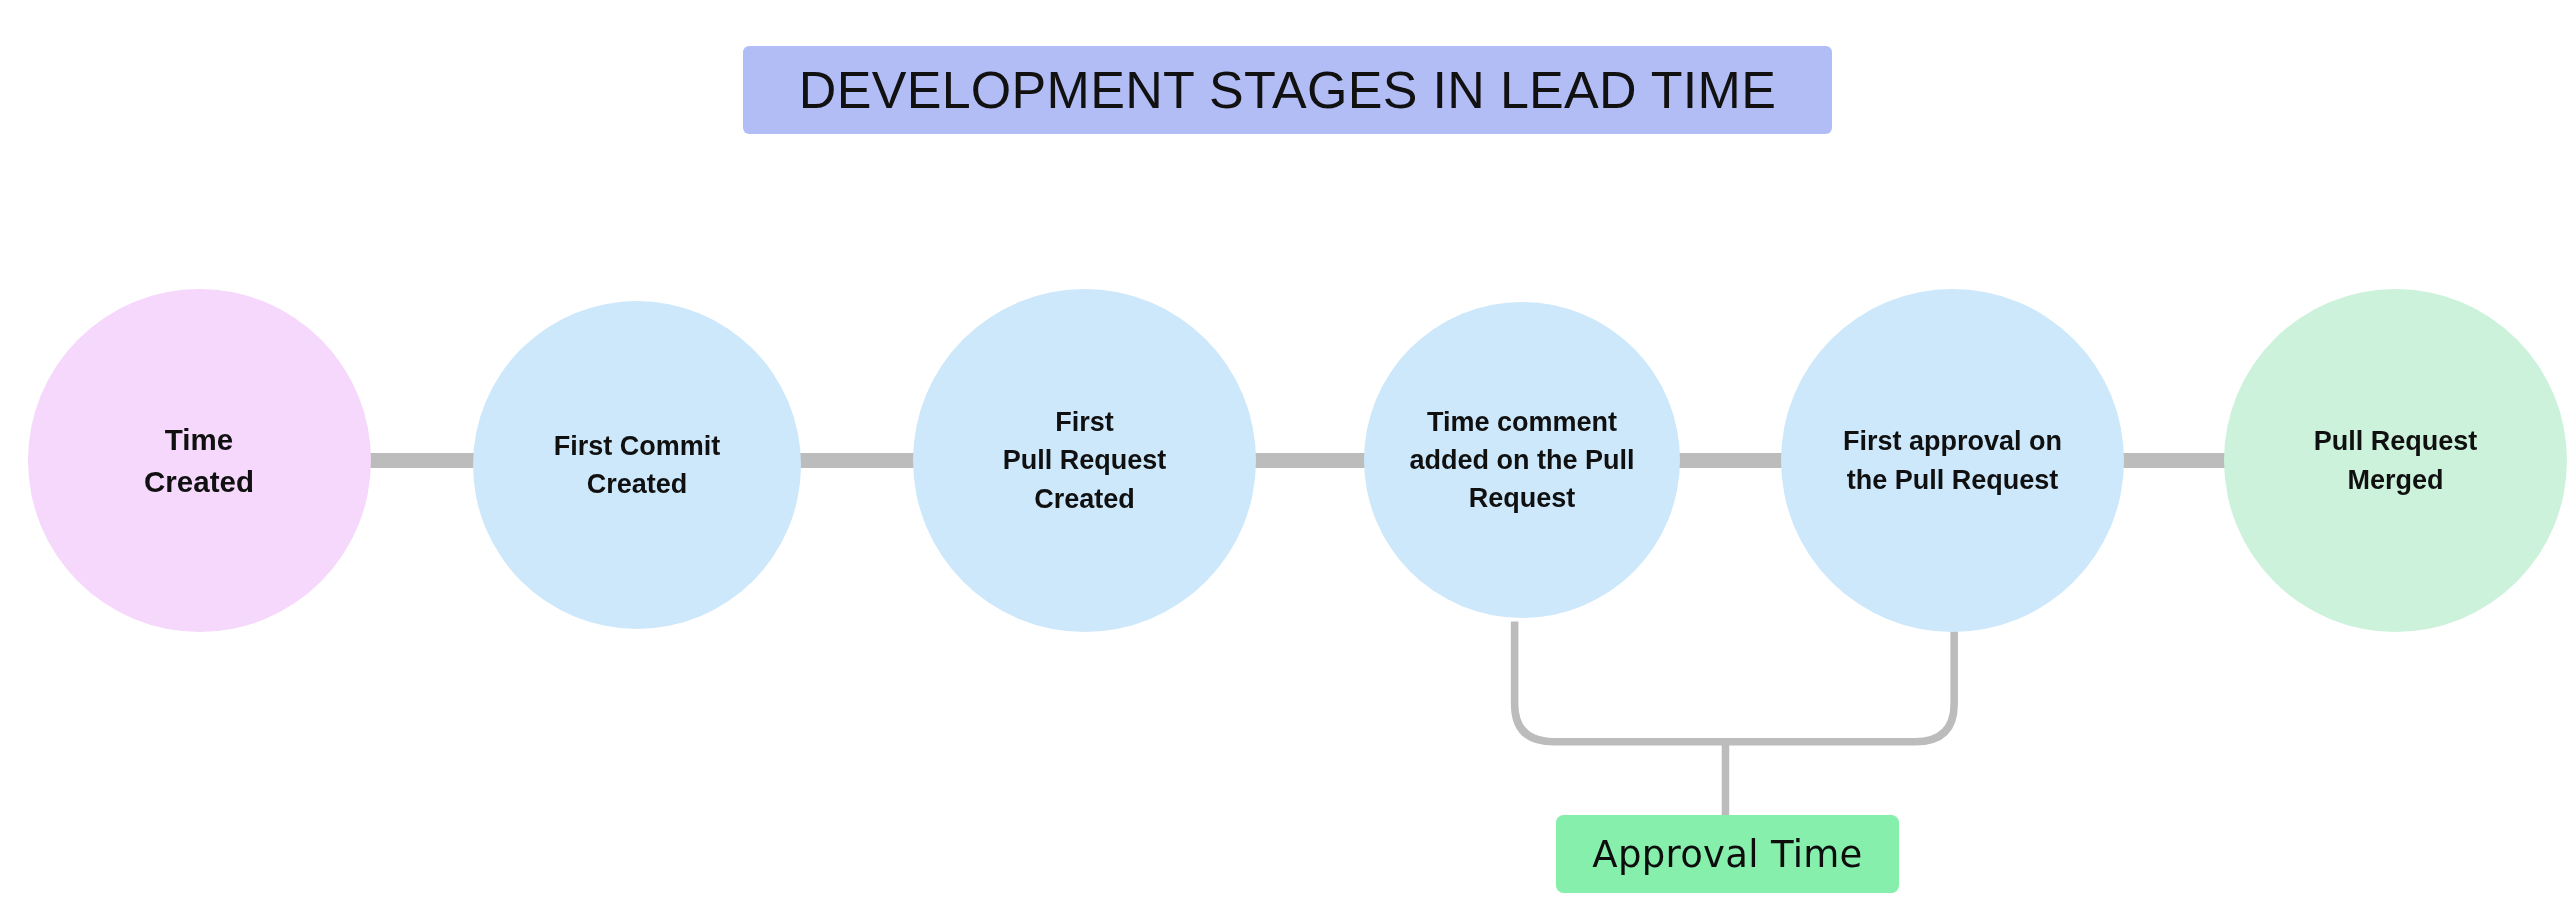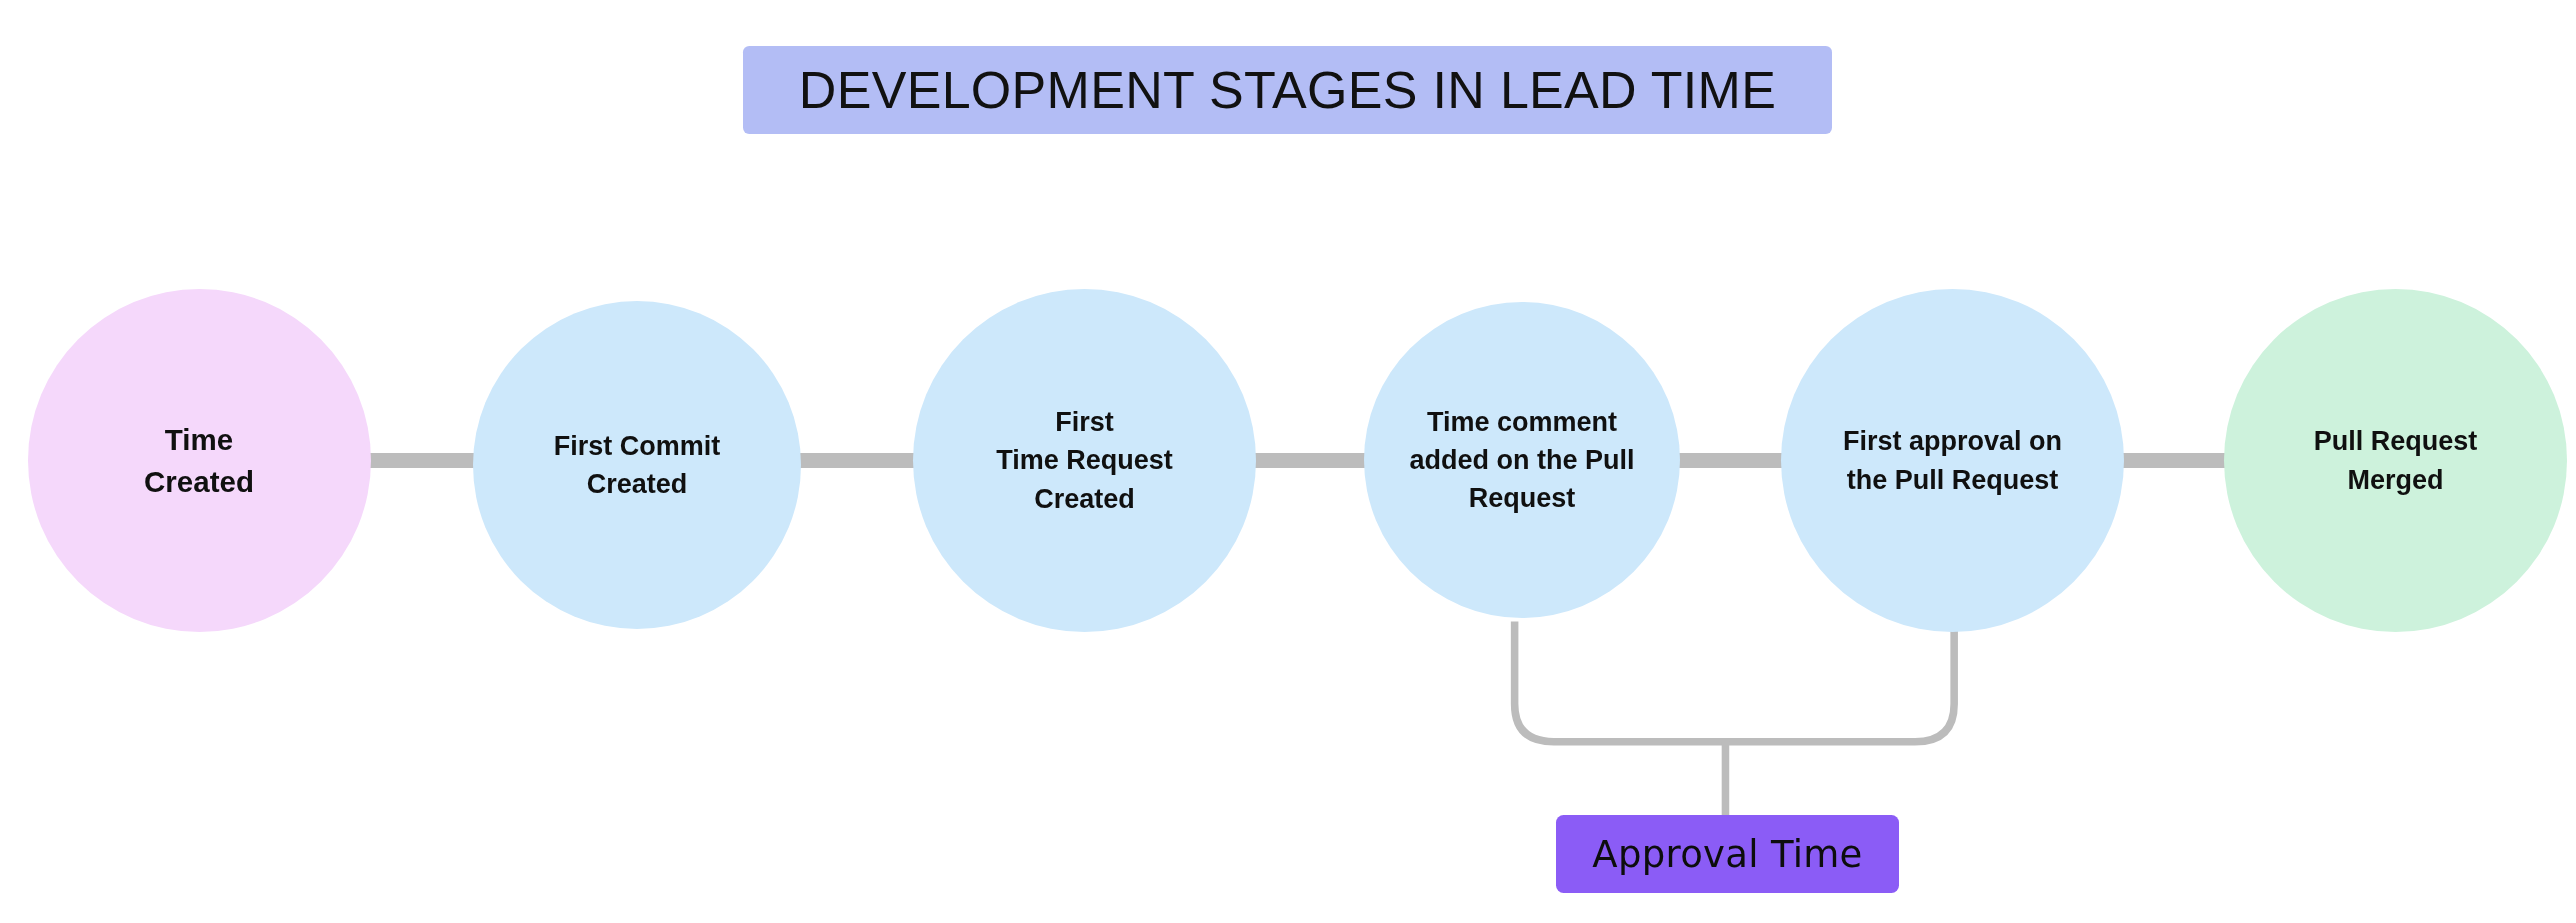--- a/index.html
+++ b/index.html
@@ -100,21 +100,21 @@
     overflow: visible;
   }
 
   
   .annotation-chip {
     position: absolute;
     left: 1556px;
     top: 815px;
     width: 343px;
     height: 78px;
-    background: #8b5cf6;
+    background: #86efac;
     border-radius: 7.6px;
     display: flex;
     align-items: center;
     justify-content: center;
     box-sizing: border-box;
   }
   .annotation-text {
     font-family: "DejaVu Sans", sans-serif;
     font-size: 37px;
     font-weight: 400;
@@ -152,21 +152,21 @@
   <div class="node node-1">
     <span class="node-label">Time
 Created</span>
   </div>
   <div class="node node-2">
     <span class="node-label">First Commit
 Created</span>
   </div>
   <div class="node node-3">
     <span class="node-label">First
-Time Request
+Pull Request
 Created</span>
   </div>
   <div class="node node-4">
     <span class="node-label">Time comment
 added on the Pull
 Request</span>
   </div>
   <div class="node node-5">
     <span class="node-label">First approval on
 the Pull Request</span>

